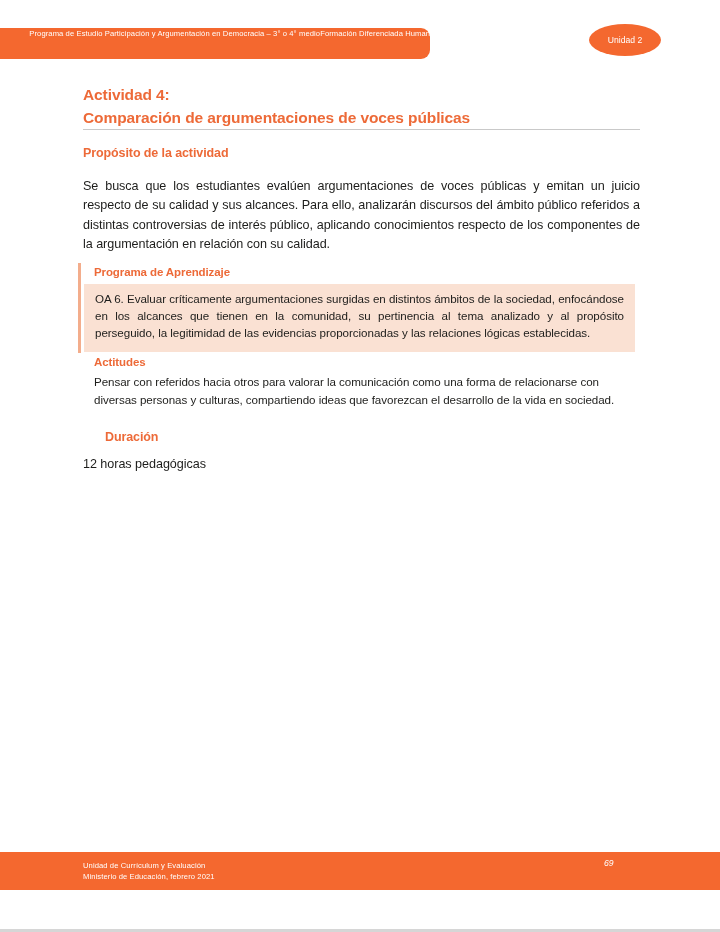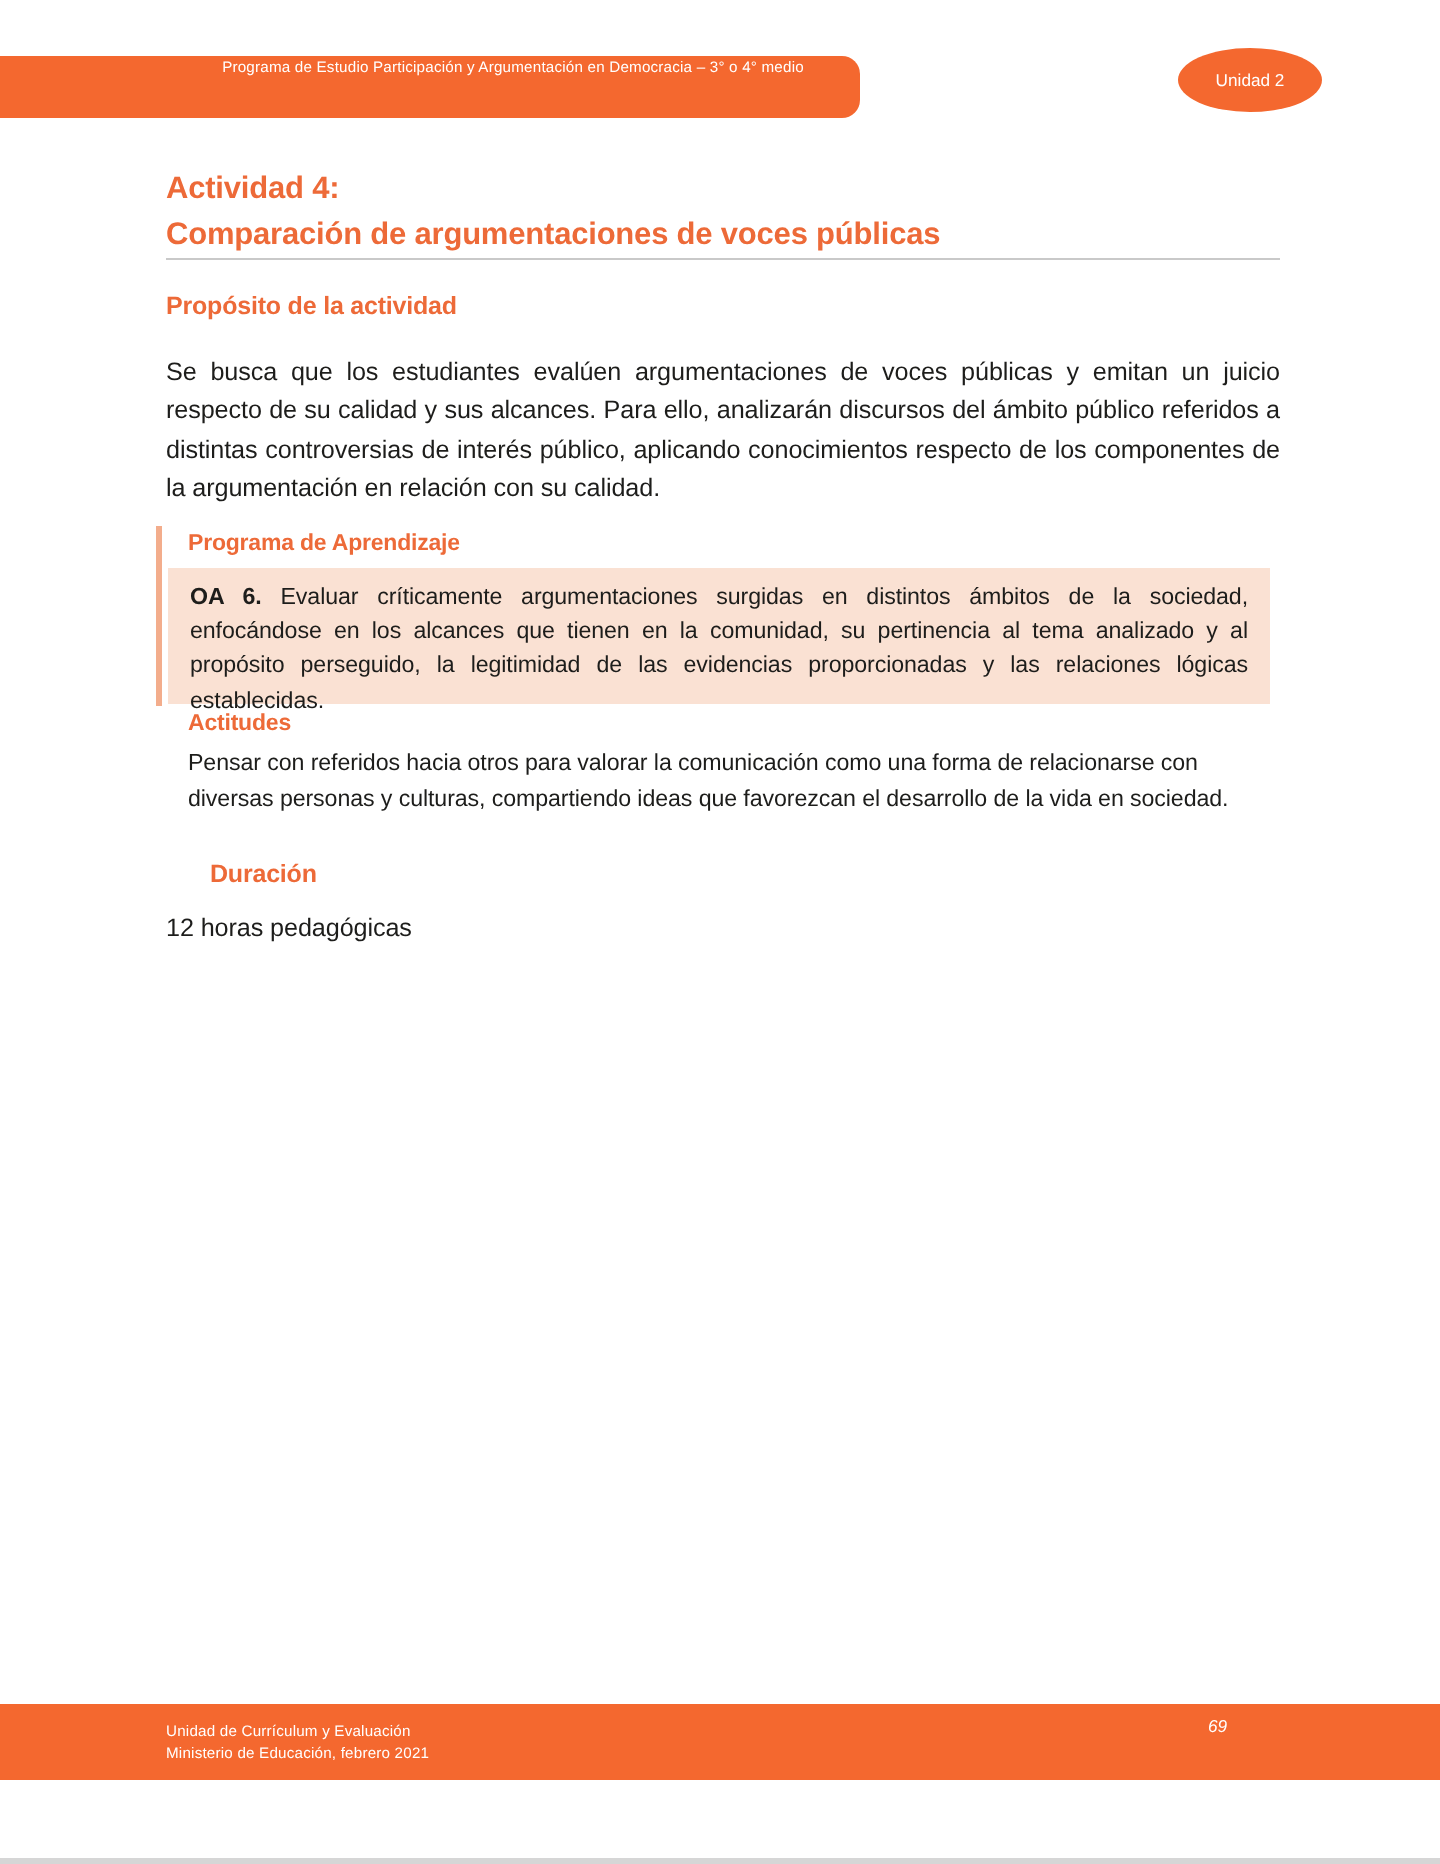--- a/index.html
+++ b/index.html
@@ -59,21 +59,21 @@
     position:absolute;left:78px;top:263px;width:3px;height:90px;
     background:#F3AD8C;
   }
   .oa-box{
     position:absolute;left:84px;top:284px;width:551px;height:68px;
     background:#FAE1D3;box-sizing:border-box;
     padding:6px 11px 0 11px;
     font-size:11.6px;line-height:17.2px;color:#1d1d1b;
     text-align:justify;letter-spacing:-.05px;
   }
-  .oa-box strong{font-weight:700;}
+  .oa-box strong{font-weight:400;}
   .small-par{
     position:absolute;left:94px;width:545px;
     font-size:11.6px;line-height:17.6px;color:#1d1d1b;
     letter-spacing:-.05px;
   }
   
   .footer-bar{
     position:absolute;left:0;top:852px;width:720px;height:38px;
     background:#F4682F;
     display:flex;flex-direction:column;justify-content:center;
@@ -92,20 +92,21 @@
     background:#d6d6d6;
   }
 </style>
 </head>
 <body>
 
 <div class="page">
 
   <div class="header-bar">
     <div class="hline">Programa de Estudio Participación y Argumentación en Democracia – 3° o 4° medio</div>
+    <div class="hline">Formación Diferenciada Humanístico-Científica</div>
   </div>
 
   <div class="unit-badge">Unidad 2</div>
 
   <div class="title-block">
     <div class="title-line">Actividad 4:</div>
     <div class="title-line">Comparación de argumentaciones de voces públicas</div>
   </div>
   <div class="title-divider"></div>
 

